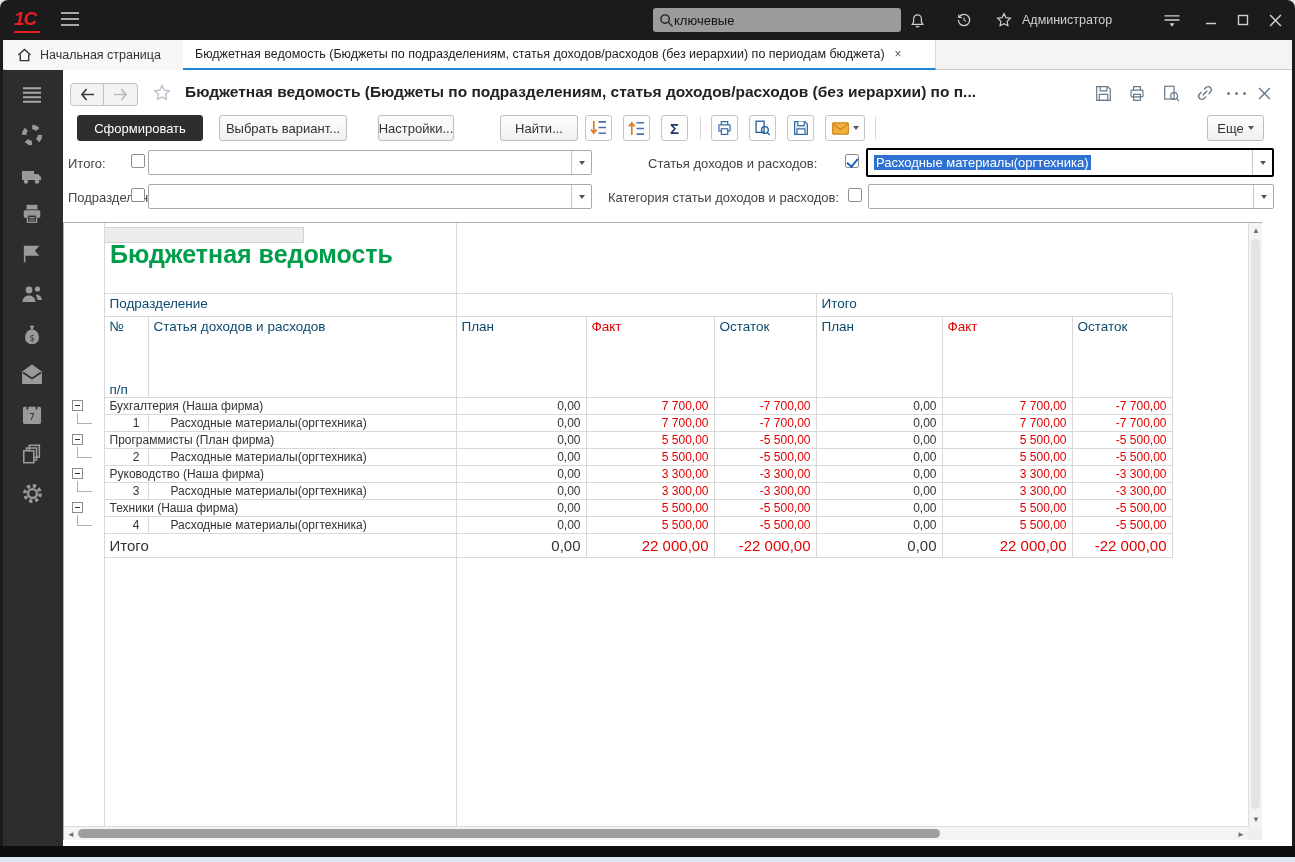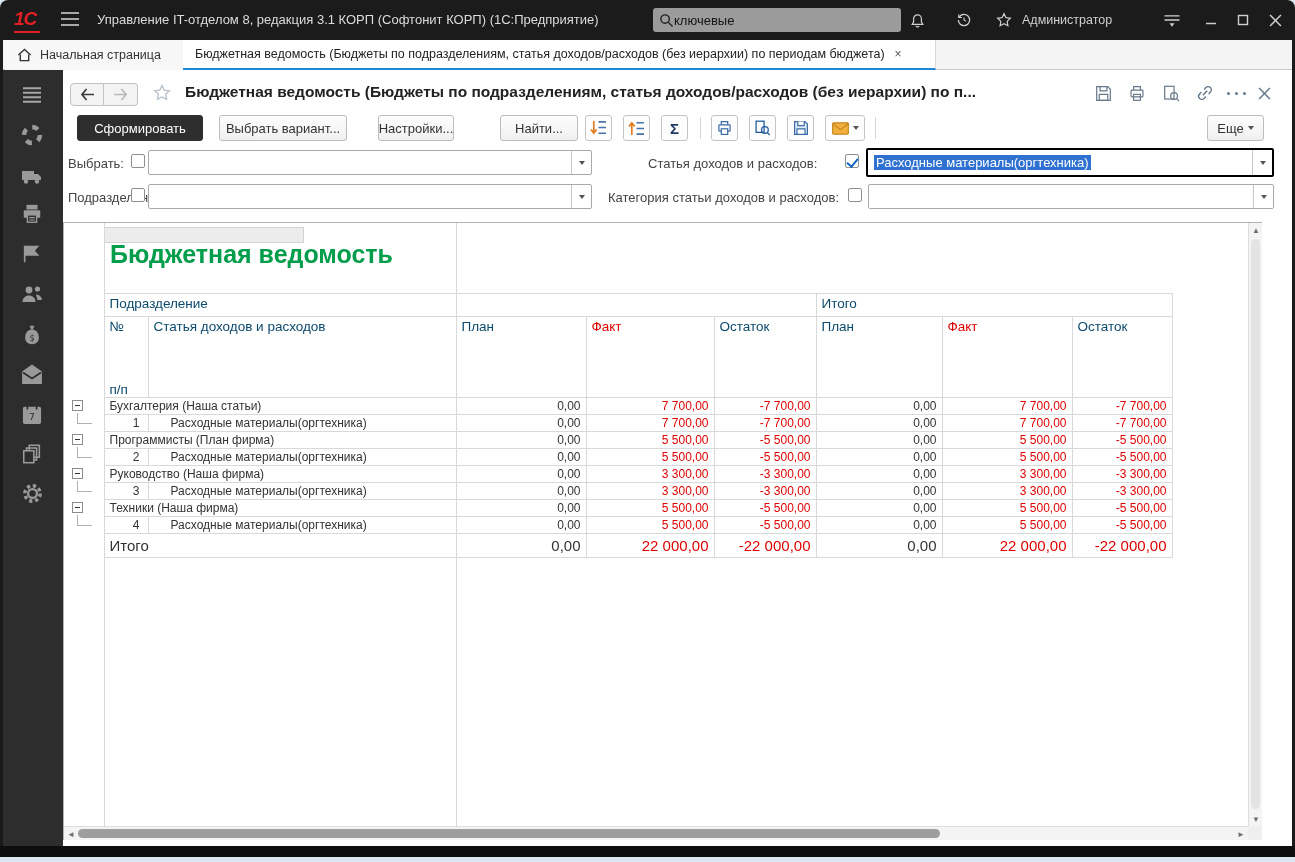--- a/index.html
+++ b/index.html
@@ -111,21 +111,20 @@
 
 <div class="window">
 
   <div class="titlebar">
     <span class="logo1c">1С</span>
     <span class="tb-burger">
       <svg width="20" height="16" viewBox="0 0 20 16">
           <path d="M1 2h18M1 8h18M1 14h18" stroke="#d8d8d8" stroke-width="1.6"></path>
         </svg>
     </span>
-    <span class="tb-title">Управление IT-отделом 8, редакция 3.1 КОРП (Софтонит КОРП)  (1С:Предприятие)</span>
     <span class="tb-search">
       <svg width="15" height="15" viewBox="0 0 16 16">
           <circle cx="6.5" cy="6.5" r="4.5" fill="none" stroke="#222" stroke-width="1.5"></circle>
           <path d="M10 10l4.5 4.5" stroke="#222" stroke-width="1.5"></path>
         </svg>
       <input readonly="" value="ключевые" style="">
     </span>
     <span class="tb-ico" style="left:905px;">
       <svg width="17" height="17" viewBox="0 0 24 24" fill="none" stroke="#cfcfcf" stroke-width="1.7">
           <path d="M12 4a5.5 5.5 0 015.5 5.5V14l2 3.5h-15L6.5 14V9.5A5.5 5.5 0 0112 4z"></path>
@@ -370,21 +369,21 @@
       <span class="caret"></span>
     </span>
 
     <span class="tool-sep" style="left:812px;"></span>
 
     <button class="btn" style="left:1144px;width:57px;">
       <span>Еще</span>
       <span class="caret"></span>
     </button>
 
-    <span class="flabel" style="left:5px;top:86px;">Выбрать:</span>
+    <span class="flabel" style="left:5px;top:86px;">Итого:</span>
     <span class="cb" style="left:68px;top:84px;"></span>
     <span class="combo" style="left:85px;top:80px;width:444px;">
       <span class="val"></span>
       <span class="dd">
           <span class="caret" style="margin:0;"></span>
         </span>
     </span>
 
     <span class="flabel" style="left:545px;top:86px;margin-left:40px;">Статья доходов и расходов:</span>
     <span class="cb checked" style="left:782px;top:84px;"></span>
@@ -454,21 +453,21 @@
             <th>Остаток</th>
           </tr>
 
           <tr class="dr">
             <td class="tree">
                   <span class="expbox">
                     <span class="minus"></span>
                   </span>
                   <span class="tail"></span>
                 </td>
-            <td colspan="2">Бухгалтерия (Наша статьи)</td>
+            <td colspan="2">Бухгалтерия (Наша фирма)</td>
             <td class="v">0,00</td>
             <td class="v red">7 700,00</td>
             <td class="v red">-7 700,00</td>
             <td class="v">0,00</td>
             <td class="v red">7 700,00</td>
             <td class="v red">-7 700,00</td>
           </tr>
           <tr class="dr">
             <td class="tree">
                   <span class="connv"></span>

